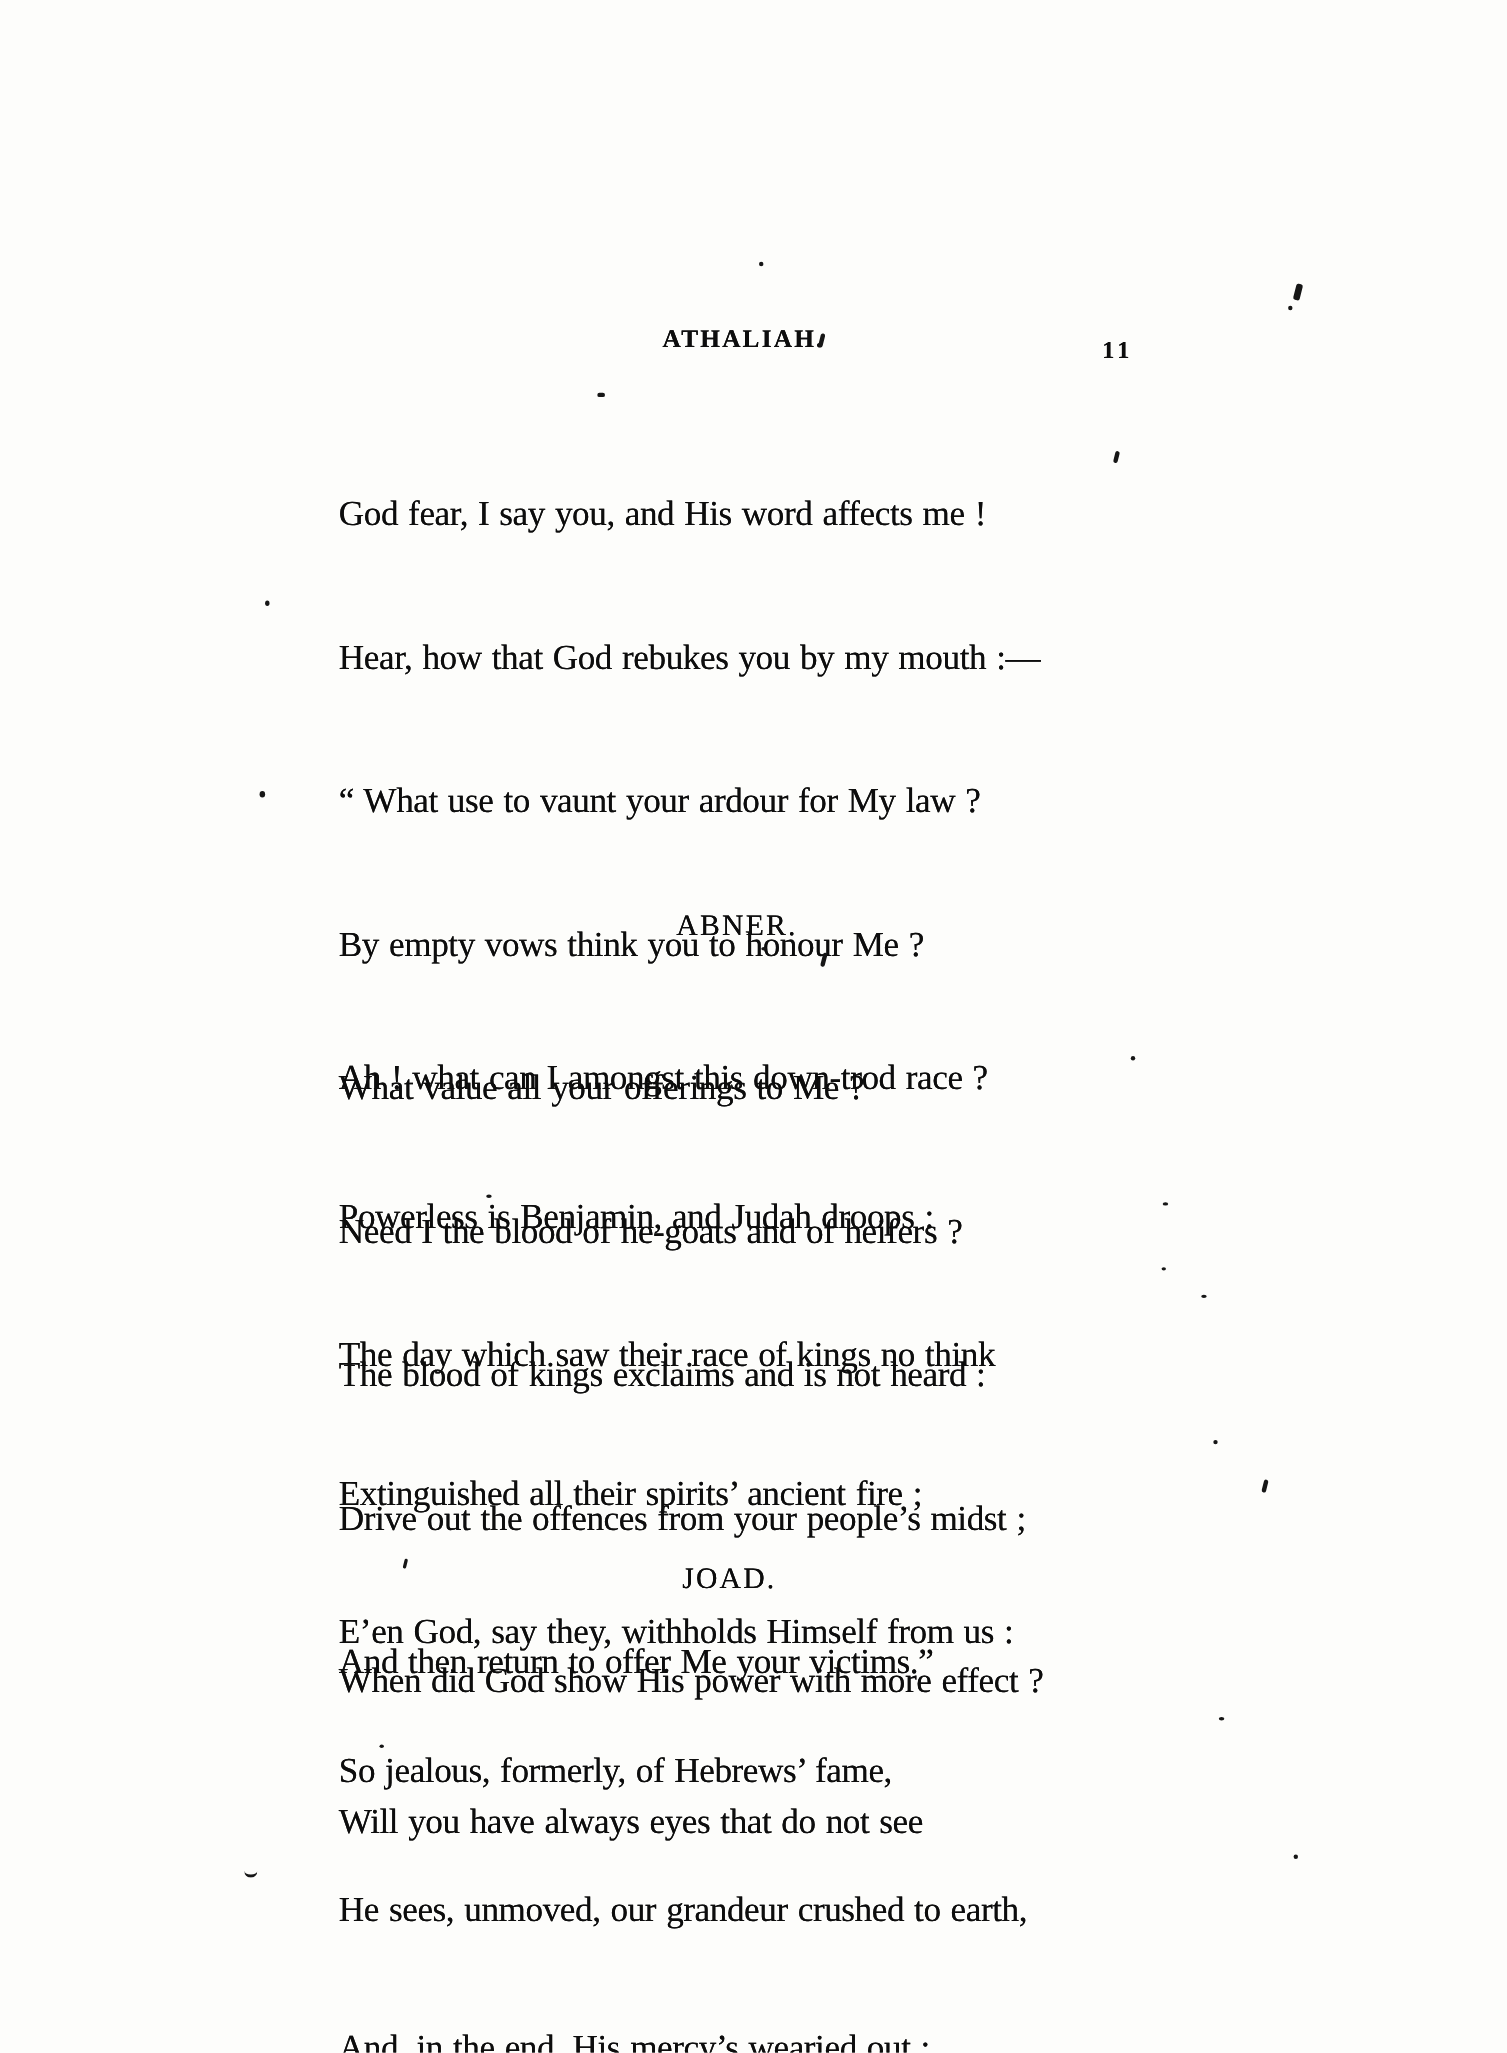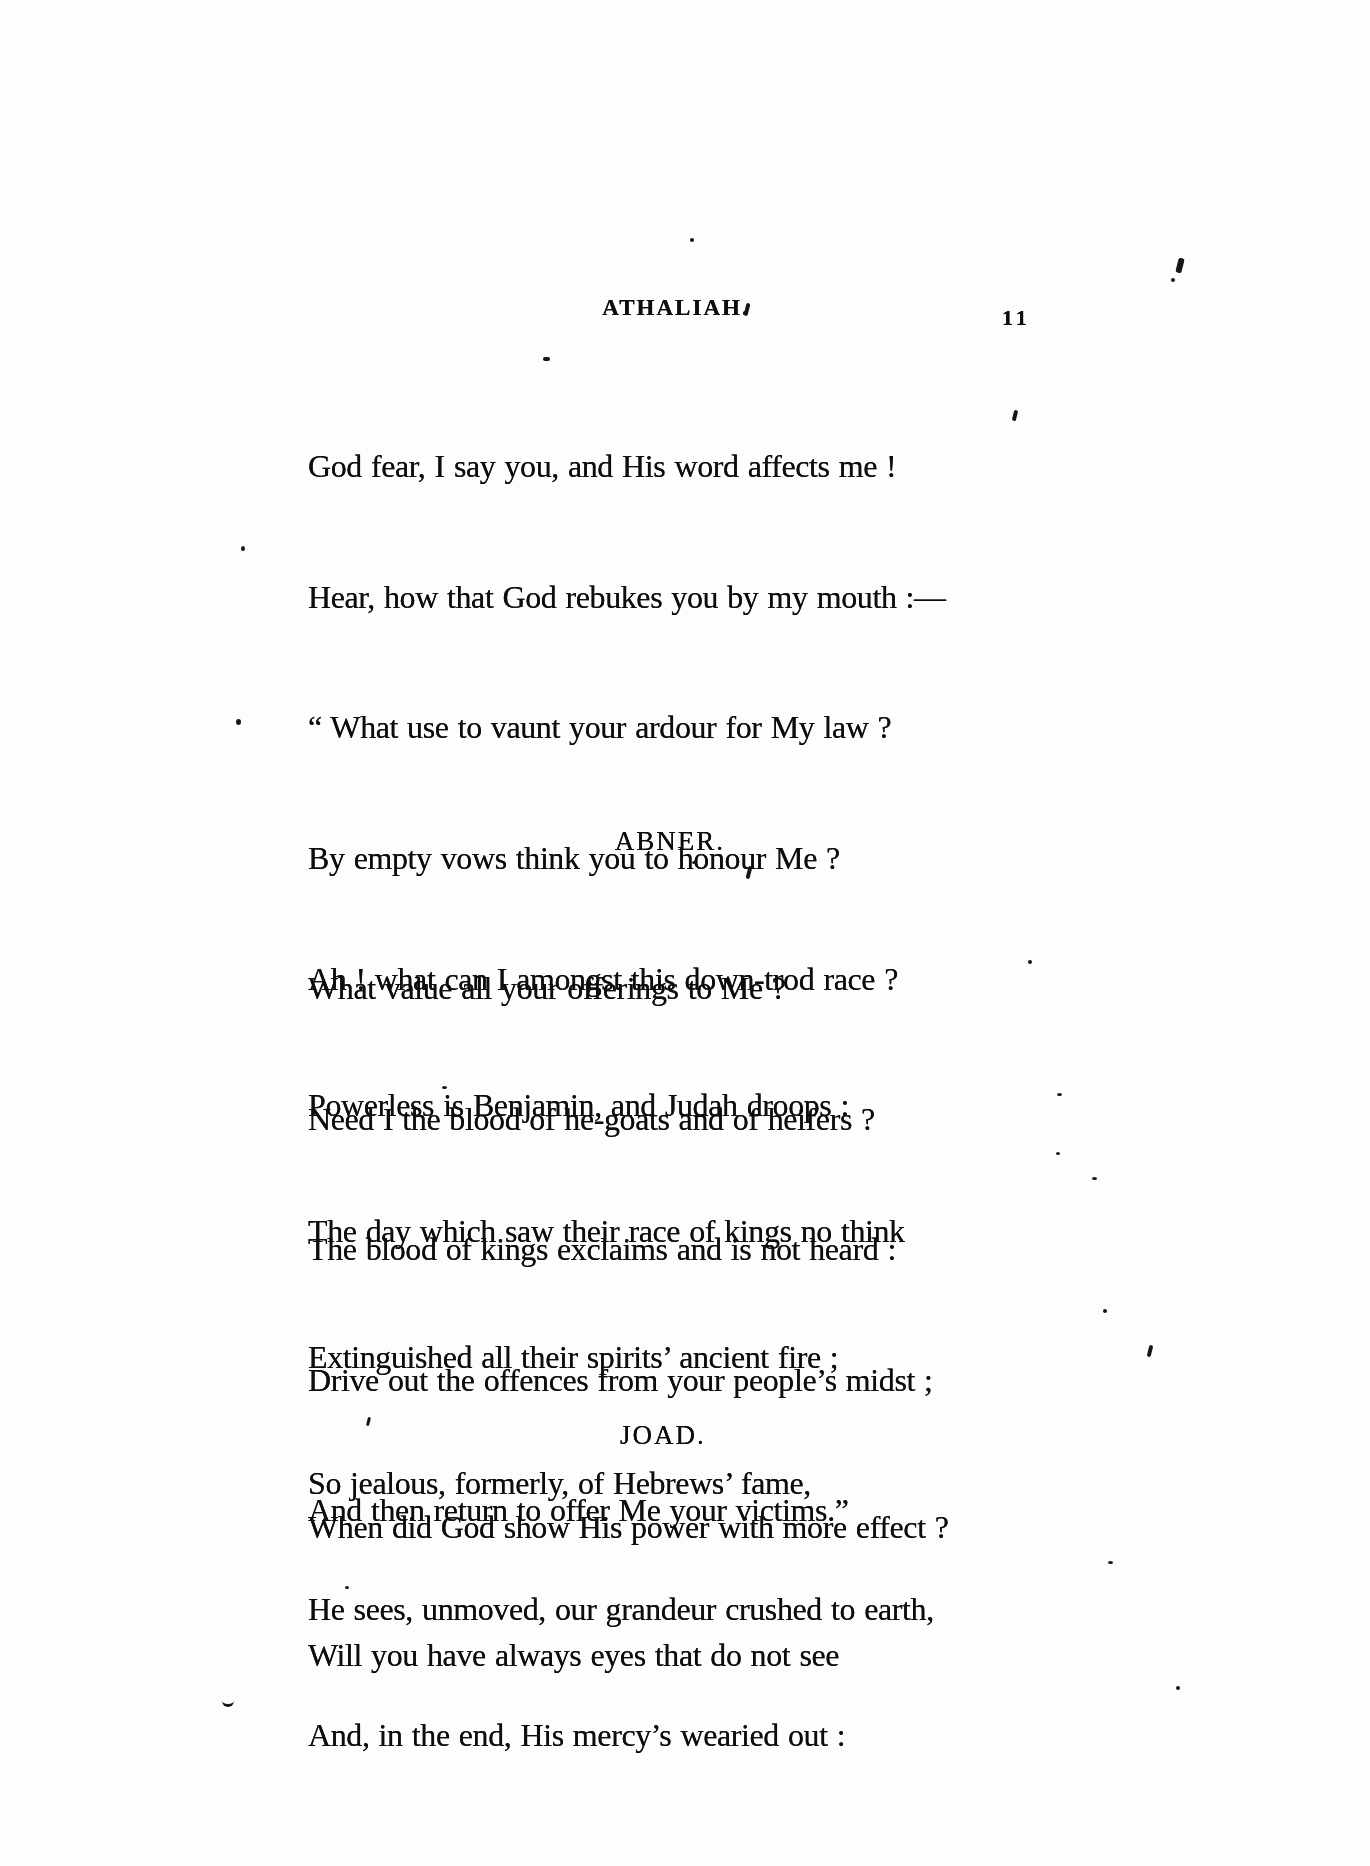--- a/index.html
+++ b/index.html
@@ -73,20 +73,21 @@
     <div class="verse-line">And then return to offer Me your victims.”</div>
   </div>
 
   <div class="speaker" id="speaker-abner">ABNER.</div>
 
   <div class="verse" id="speech-1">
     <div class="verse-line">Ah ! what can I amongst this down-trod race ?</div>
     <div class="verse-line">Powerless is Benjamin, and Judah droops :</div>
     <div class="verse-line">The day which saw their race of kings no think</div>
     <div class="verse-line">Extinguished all their spirits’ ancient fire ;</div>
+    <div class="verse-line">E’en God, say they, withholds Himself from us :</div>
     <div class="verse-line">So jealous, formerly, of Hebrews’ fame,</div>
     <div class="verse-line">He sees, unmoved, our grandeur crushed to earth,</div>
     <div class="verse-line">And, in the end, His mercy’s wearied out :</div>
     
     
     
   </div>
 
   <div class="speaker" id="speaker-joad">JOAD.</div>
 

